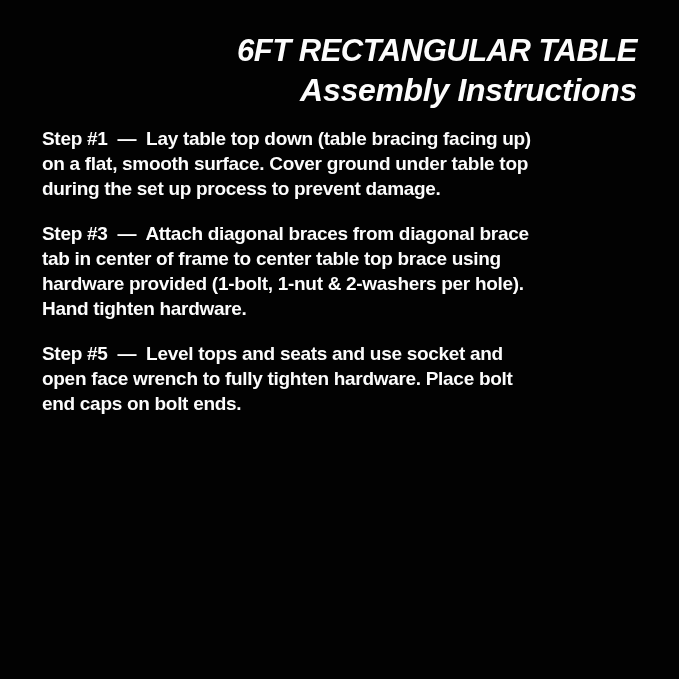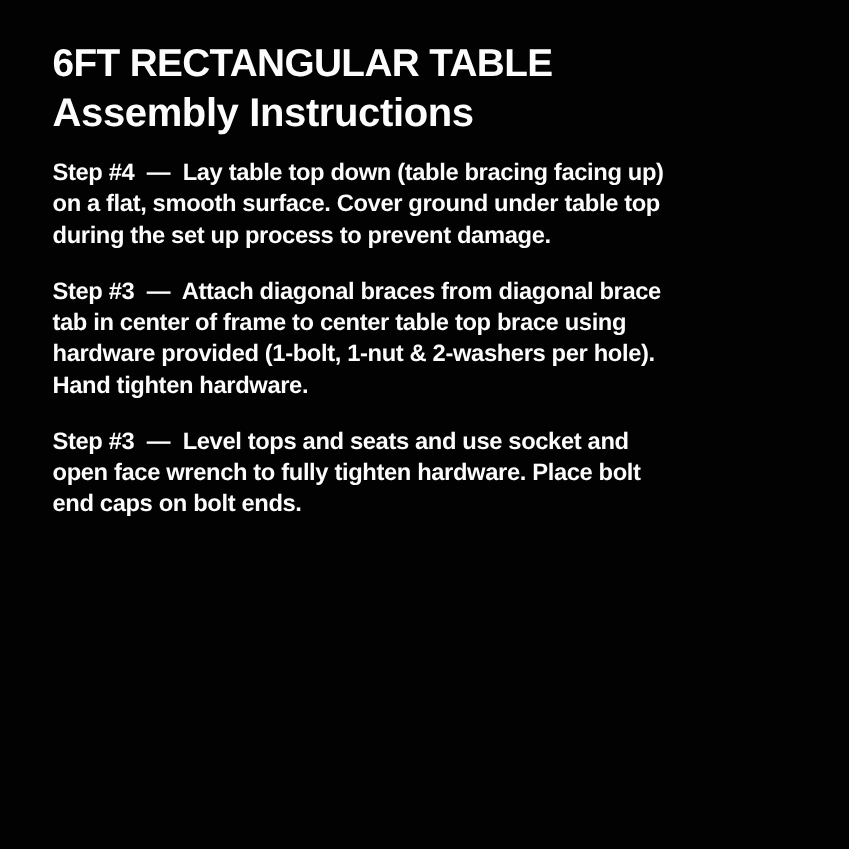--- a/index.html
+++ b/index.html
@@ -13,22 +13,23 @@
     height: 679px;
     box-sizing: border-box;
     background: #020202;
     color: #fcfcfc;
     font-family: "Liberation Sans", sans-serif;
     font-weight: bold;
     padding: 33px 32px 0 42px;
     overflow: hidden;
   }
   .header {
-    text-align: left;
+    text-align: right;
     margin-right: 10px; 
+    font-style: italic;
   }
   .title {
     font-size: 31px;
     line-height: 36px;
     letter-spacing: -0.5px;
     white-space: nowrap;
   }
   .subtitle {
     font-size: 32px;
     line-height: 28px;
@@ -49,24 +50,24 @@
 </head>
 <body>
 
 <div class="sheet">
   <div class="header">
     <div class="title">6FT RECTANGULAR TABLE</div>
     <div class="subtitle">Assembly Instructions</div>
   </div>
 
   <div class="steps">
-    <div class="step">Step #4  —  Lay table top down (table bracing facing up)
+    <div class="step">Step #1  —  Lay table top down (table bracing facing up)
 on a flat, smooth surface. Cover ground under table top
 during the set up process to prevent damage.</div>
     <div class="step">Step #3  —  Attach diagonal braces from diagonal brace
 tab in center of frame to center table top brace using
 hardware provided (1-bolt, 1-nut &amp; 2-washers per hole).
 Hand tighten hardware.</div>
-    <div class="step">Step #3  —  Level tops and seats and use socket and
+    <div class="step">Step #5  —  Level tops and seats and use socket and
 open face wrench to fully tighten hardware. Place bolt
 end caps on bolt ends.</div>
   </div>
 </div>
 
 </body></html>

